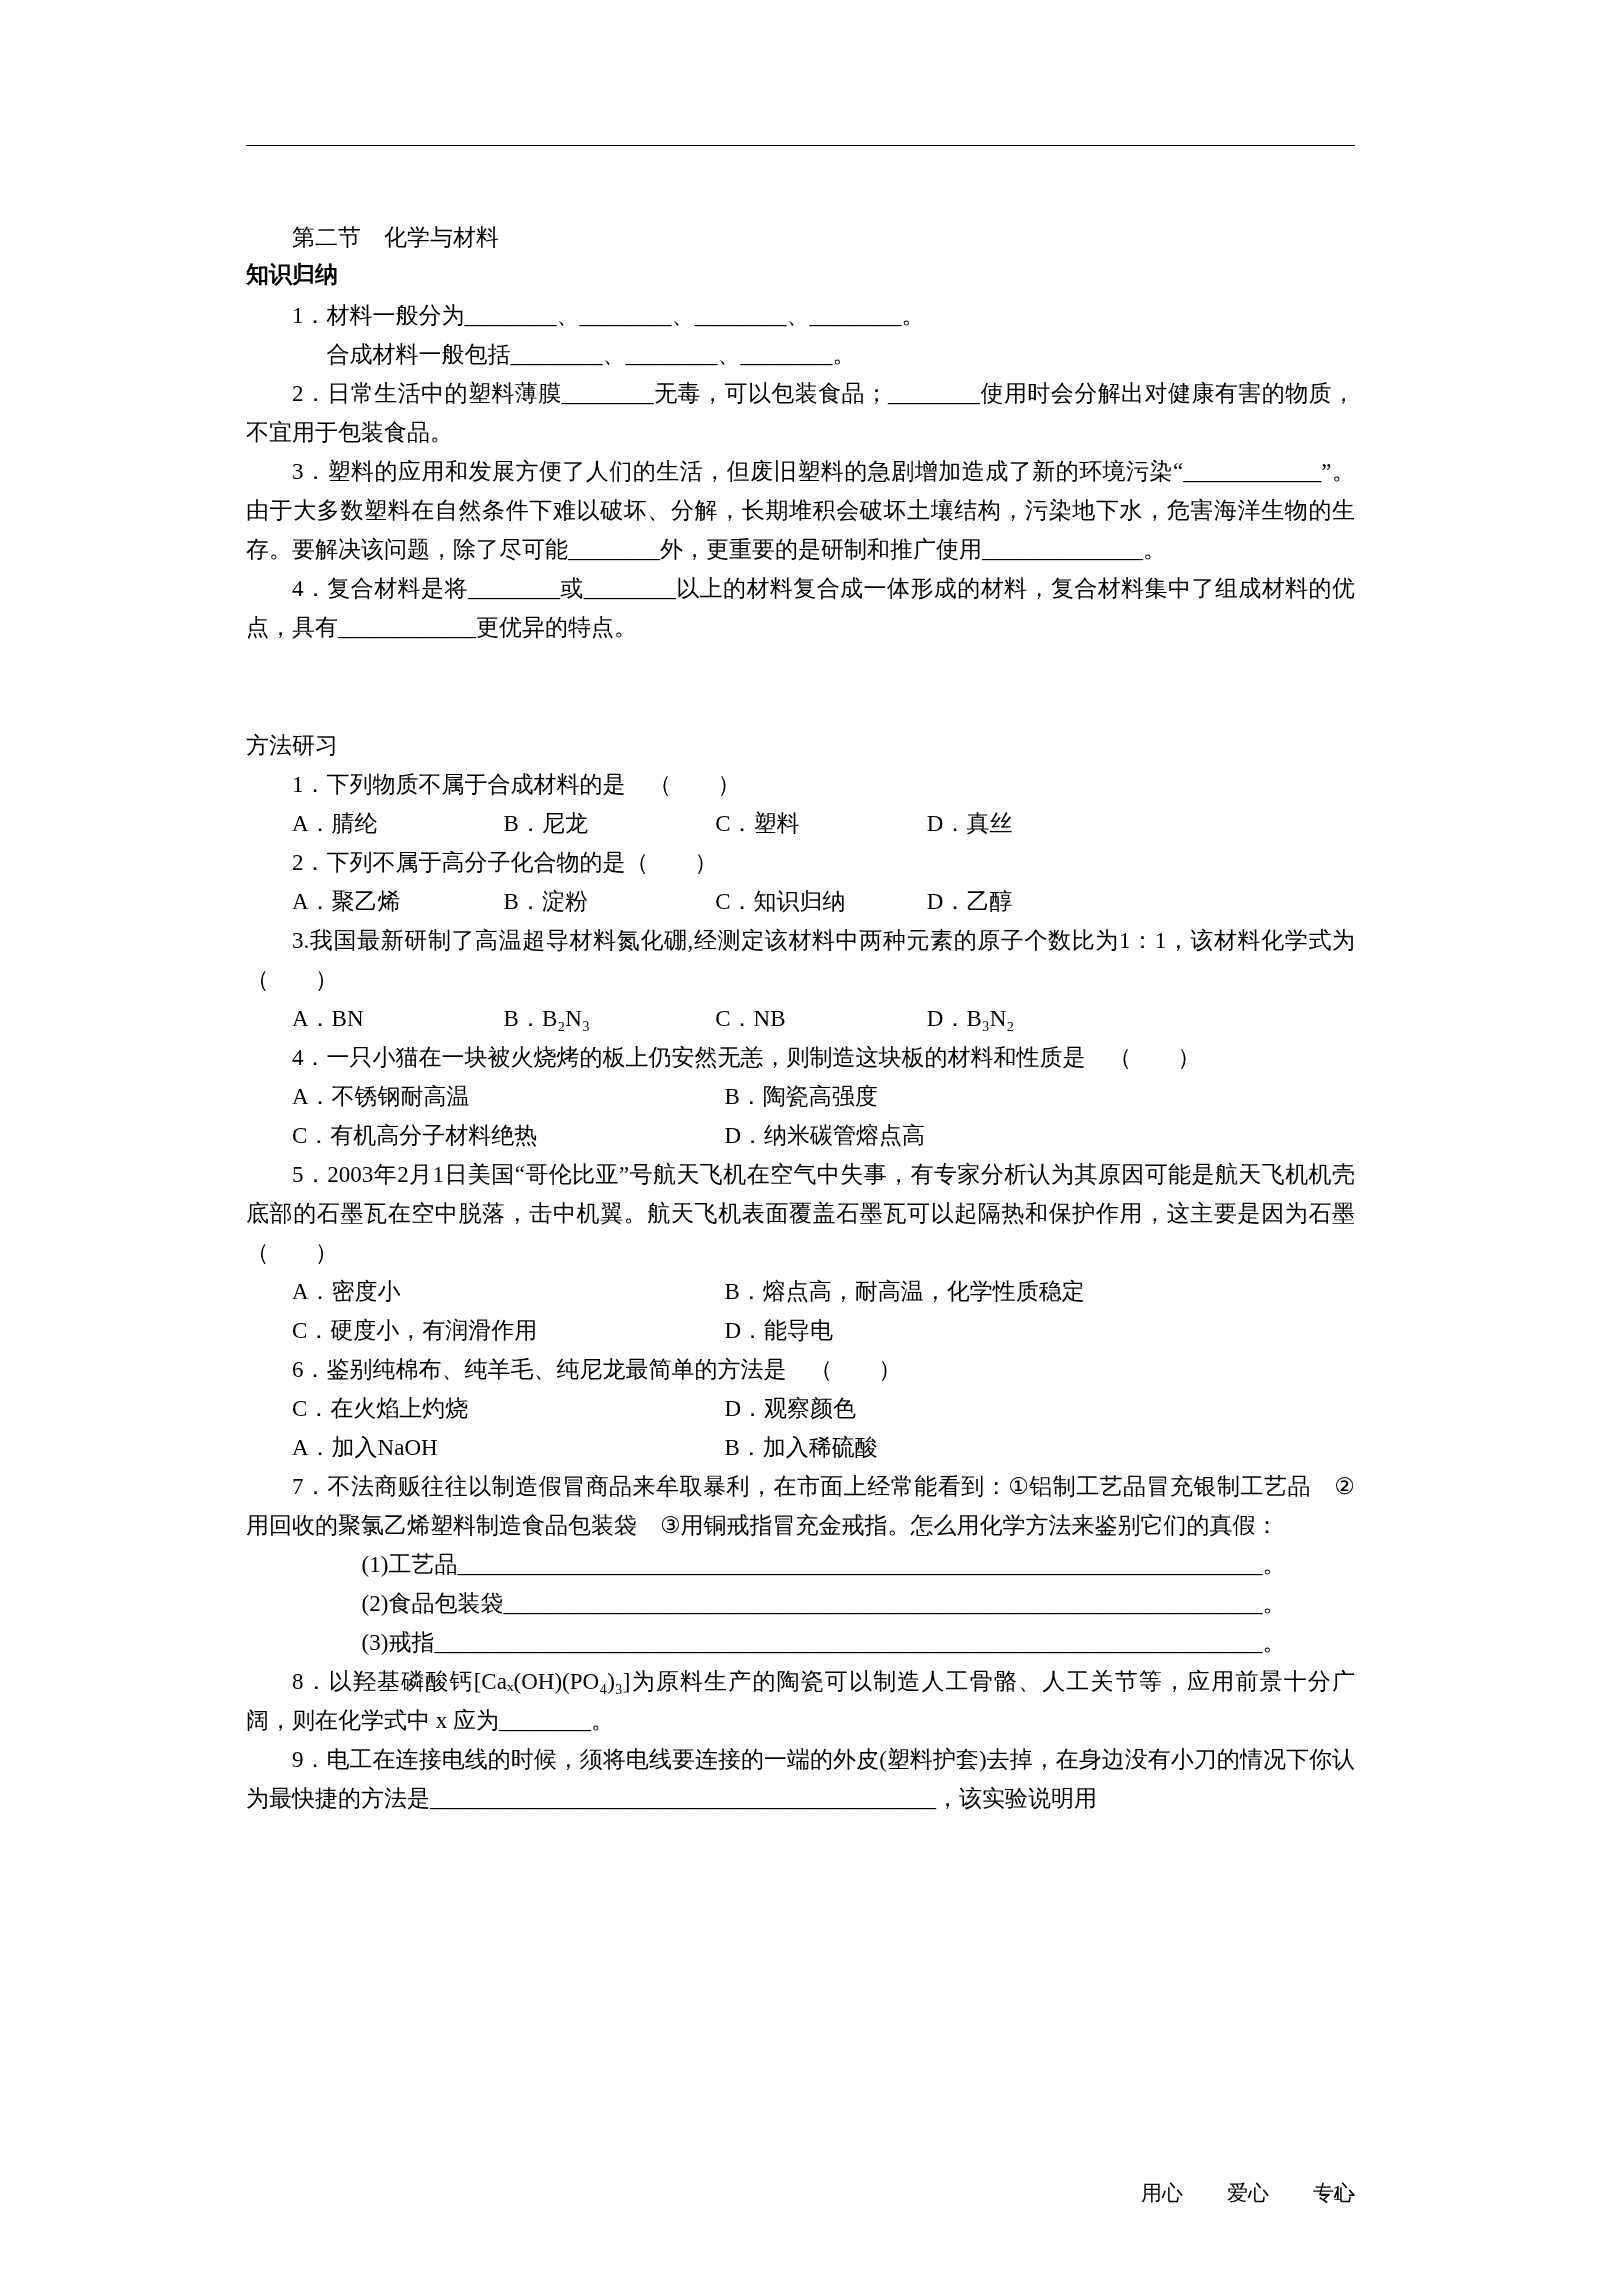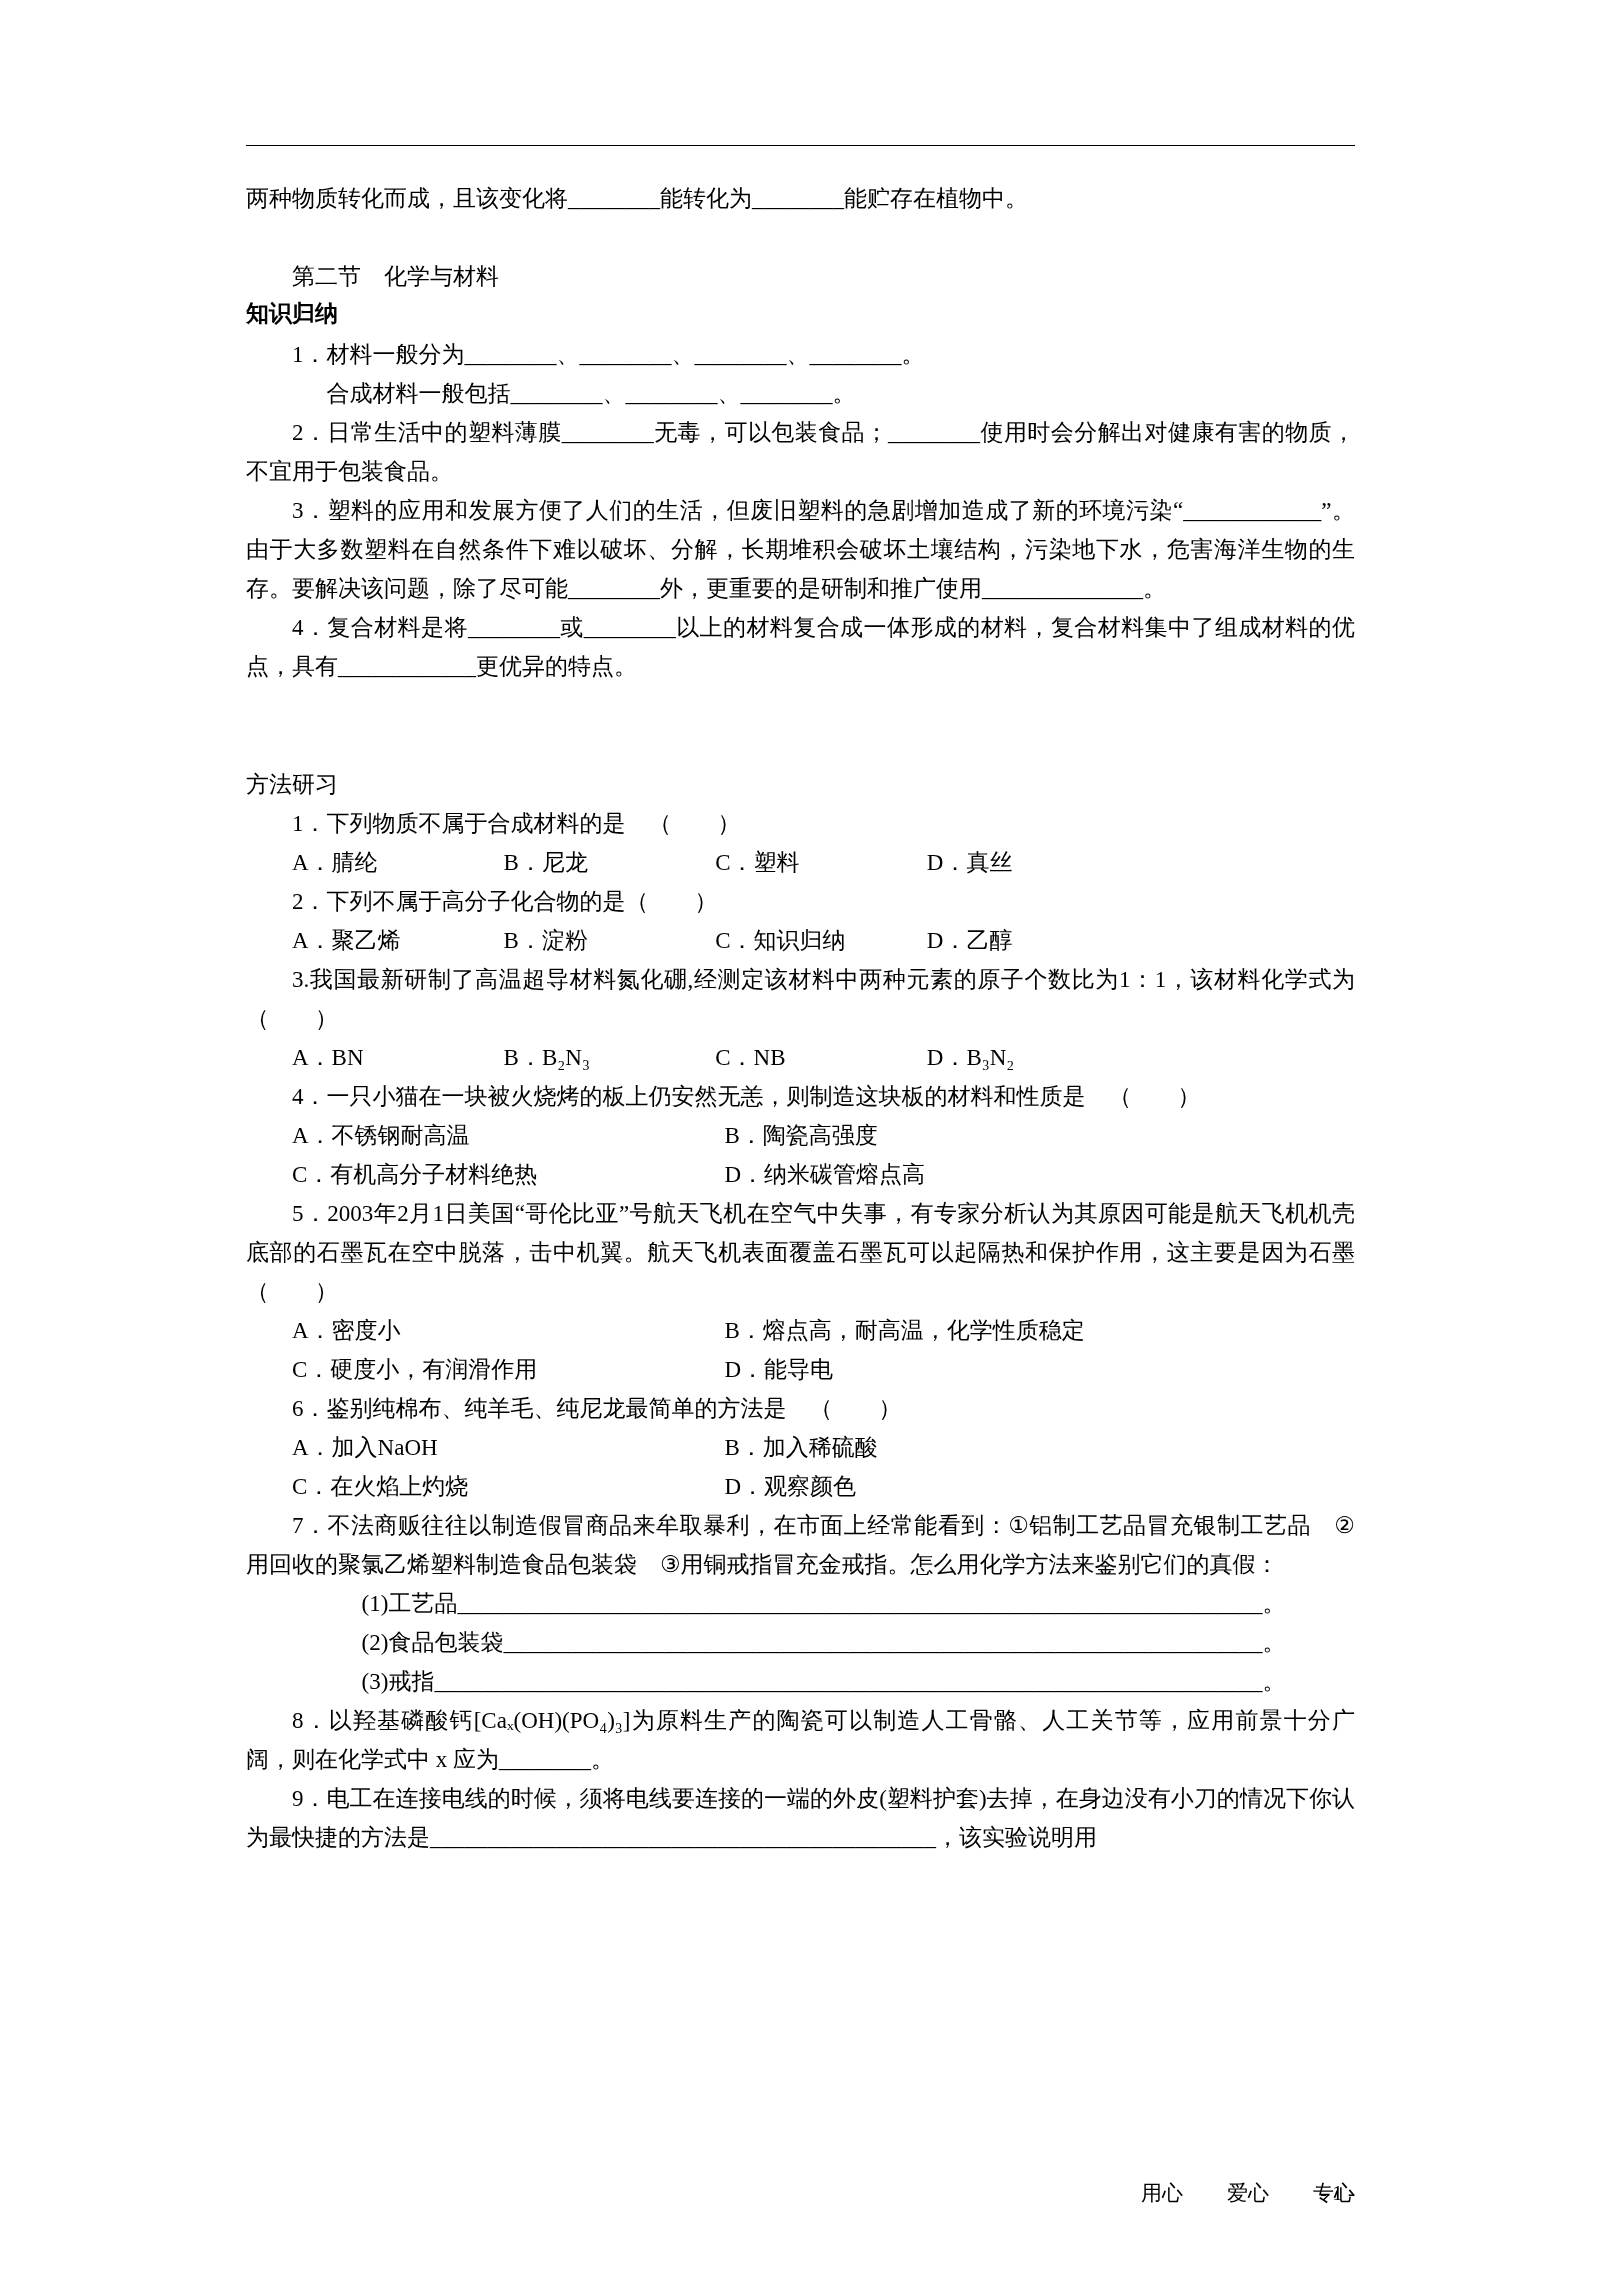--- a/index.html
+++ b/index.html
@@ -32,21 +32,20 @@
   }
   .footer-center{display:flex;justify-content:flex-end;gap:44px;}
   .page-number{position:absolute;right:0;top:0;}
 </style>
 </head>
 <body>
 
 <div class="header-rule"></div>
 
 <div class="doc">
-    <p class="para plain">两种物质转化而成，且该变化将________能转化为________能贮存在植物中。</p>
     <p class="para spacer"></p>
     <p class="para indent">第二节　化学与材料</p>
     <p class="para heading">知识归纳</p>
     <p class="para indent">1．材料一般分为________、________、________、________。</p>
     <p class="para indent3">合成材料一般包括________、________、________。</p>
     <p class="para indent">2．日常生活中的塑料薄膜________无毒，可以包装食品；________使用时会分解出对健康有害的物质，不宜用于包装食品。</p>
     <p class="para indent">3．塑料的应用和发展方便了人们的生活，但废旧塑料的急剧增加造成了新的环境污染“____________”。由于大多数塑料在自然条件下难以破坏、分解，长期堆积会破坏土壤结构，污染地下水，危害海洋生物的生存。要解决该问题，除了尽可能________外，更重要的是研制和推广使用______________。</p>
     <p class="para indent">4．复合材料是将________或________以上的材料复合成一体形成的材料，复合材料集中了组成材料的优点，具有____________更优异的特点。</p>
     <p class="para spacer2"></p>
     <p class="para plain">方法研习</p>
@@ -56,22 +55,22 @@
     <p class="para options4"><span class="opt-cell w4">A．聚乙烯</span><span class="opt-cell w4">B．淀粉</span><span class="opt-cell w4">C．知识归纳</span><span class="opt-cell">D．乙醇</span></p>
     <p class="para indent">3.我国最新研制了高温超导材料氮化硼,经测定该材料中两种元素的原子个数比为1：1，该材料化学式为　（　　）</p>
     <p class="para options4"><span class="opt-cell w4">A．BN</span><span class="opt-cell w4">B．B₂N₃</span><span class="opt-cell w4">C．NB</span><span class="opt-cell">D．B₃N₂</span></p>
     <p class="para indent">4．一只小猫在一块被火烧烤的板上仍安然无恙，则制造这块板的材料和性质是　（　　）</p>
     <p class="para options2"><span class="opt-cell w2">A．不锈钢耐高温</span><span class="opt-cell">B．陶瓷高强度</span></p>
     <p class="para options2"><span class="opt-cell w2">C．有机高分子材料绝热</span><span class="opt-cell">D．纳米碳管熔点高</span></p>
     <p class="para indent">5．2003年2月1日美国“哥伦比亚”号航天飞机在空气中失事，有专家分析认为其原因可能是航天飞机机壳底部的石墨瓦在空中脱落，击中机翼。航天飞机表面覆盖石墨瓦可以起隔热和保护作用，这主要是因为石墨　（　　）</p>
     <p class="para options2"><span class="opt-cell w2">A．密度小</span><span class="opt-cell">B．熔点高，耐高温，化学性质稳定</span></p>
     <p class="para options2"><span class="opt-cell w2">C．硬度小，有润滑作用</span><span class="opt-cell">D．能导电</span></p>
     <p class="para indent">6．鉴别纯棉布、纯羊毛、纯尼龙最简单的方法是　（　　）</p>
+    <p class="para options2"><span class="opt-cell w2">C．在火焰上灼烧</span><span class="opt-cell">D．观察颜色</span></p>
     <p class="para options2"><span class="opt-cell w2">A．加入NaOH</span><span class="opt-cell">B．加入稀硫酸</span></p>
-    <p class="para options2"><span class="opt-cell w2">C．在火焰上灼烧</span><span class="opt-cell">D．观察颜色</span></p>
     <p class="para indent">7．不法商贩往往以制造假冒商品来牟取暴利，在市面上经常能看到：①铝制工艺品冒充银制工艺品　②用回收的聚氯乙烯塑料制造食品包装袋　③用铜戒指冒充金戒指。怎么用化学方法来鉴别它们的真假：</p>
     <p class="para indent fill">(1)工艺品______________________________________________________________________。</p>
     <p class="para indent fill">(2)食品包装袋__________________________________________________________________。</p>
     <p class="para indent fill">(3)戒指________________________________________________________________________。</p>
     <p class="para indent">8．以羟基磷酸钙[Caₓ(OH)(PO₄)₃]为原料生产的陶瓷可以制造人工骨骼、人工关节等，应用前景十分广阔，则在化学式中 x 应为________。</p>
     <p class="para indent">9．电工在连接电线的时候，须将电线要连接的一端的外皮(塑料护套)去掉，在身边没有小刀的情况下你认为最快捷的方法是____________________________________________，该实验说明用</p>
   </div>
 
 <div class="footer">
   <div class="footer-center">

